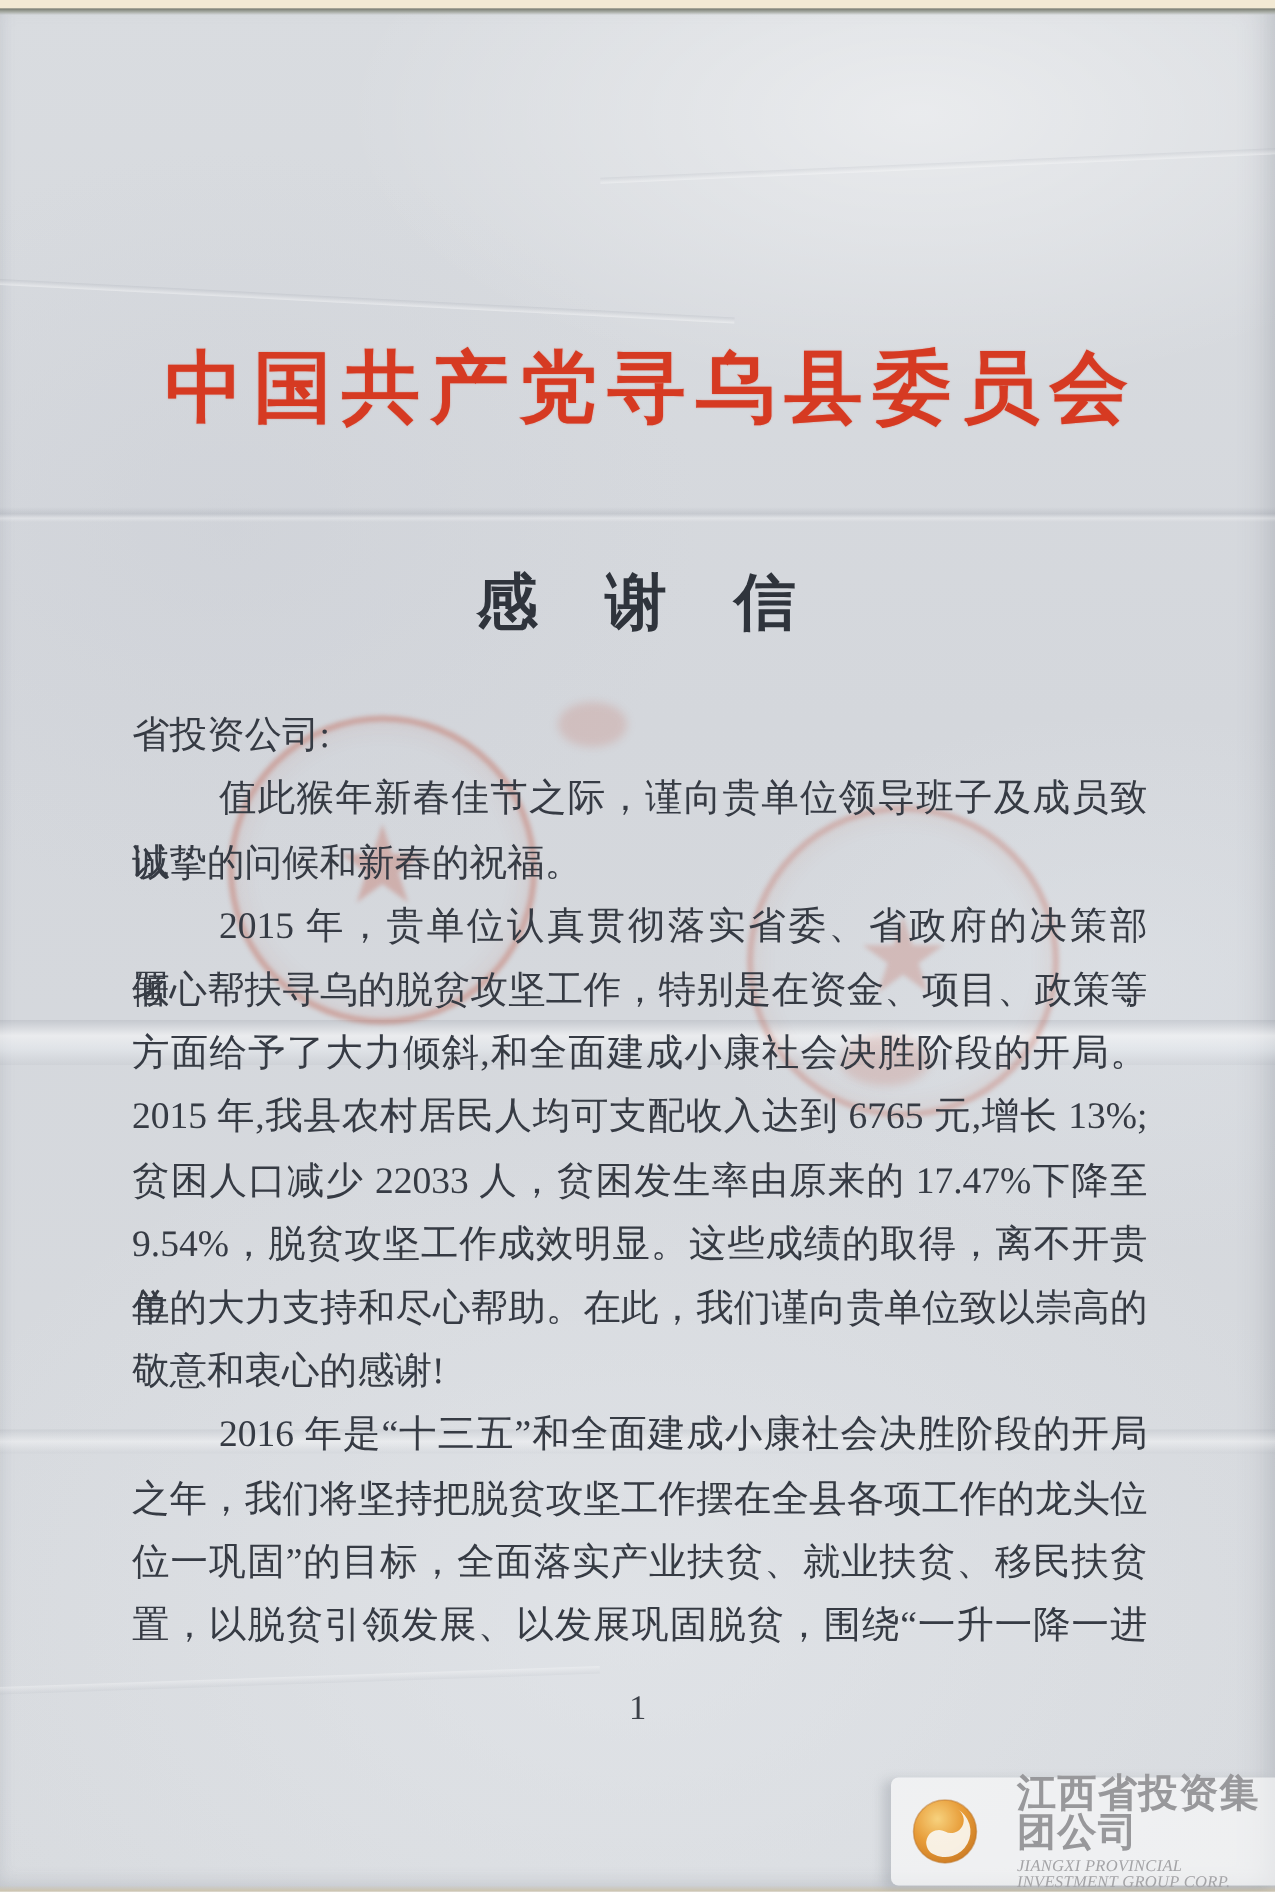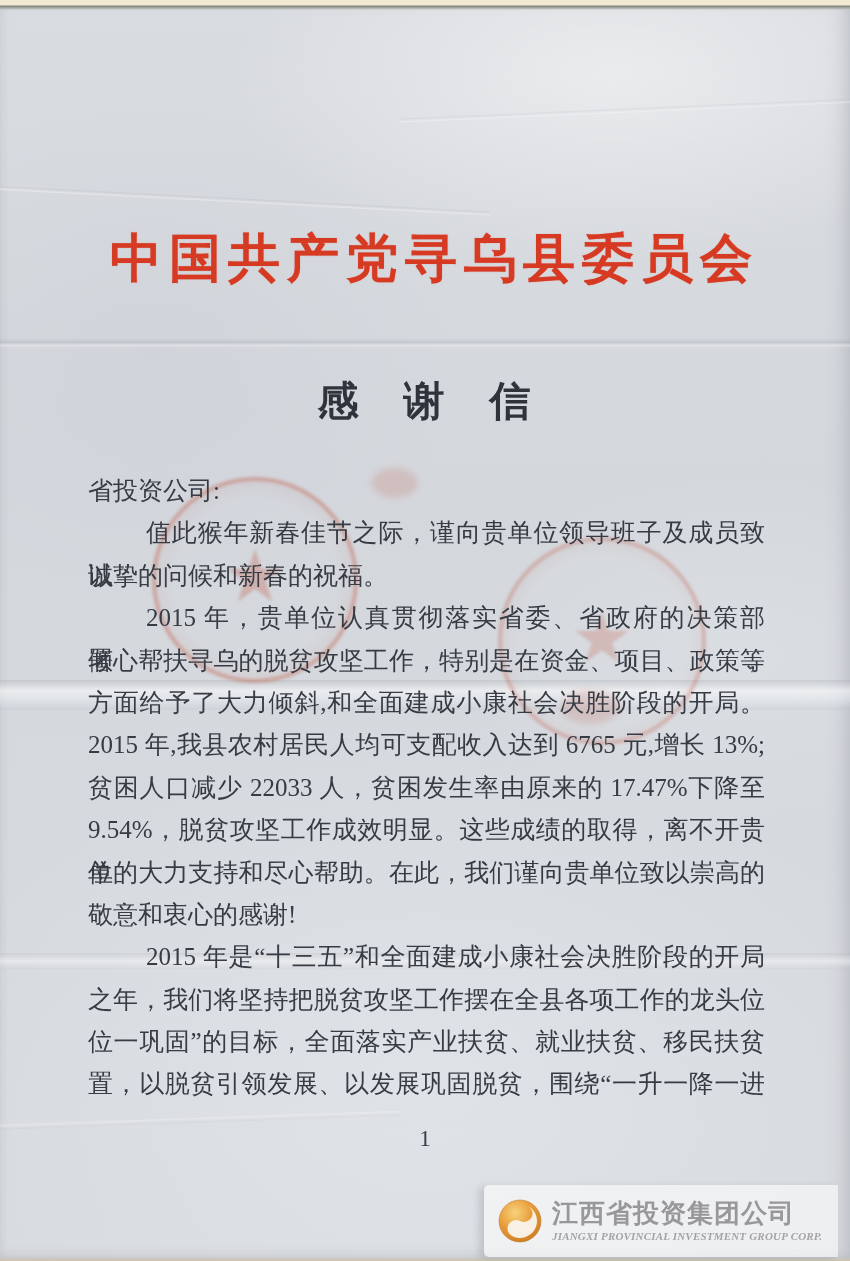--- a/index.html
+++ b/index.html
@@ -53,30 +53,30 @@
     box-shadow:inset 0 0 16px rgba(192,84,62,0.10);}
   .seal.s2 .star{font-size:70px;color:rgba(192,84,62,0.24);}
   .smudge{position:absolute;border-radius:50%;background:rgba(192,84,62,0.18);filter:blur(3px);pointer-events:none;}
   .smudge.m1{left:372px;top:468px;width:46px;height:30px;}
   .smudge.m2{left:560px;top:690px;width:60px;height:34px;}
 
   .page-number{position:absolute;top:1126px;left:0;right:0;text-align:center;
     font-size:23px;color:#3c4149;}
 
   .watermark{
-    position:absolute;right:12px;top:1185px;width:354px;height:72px;
+    position:absolute;right:0;top:1185px;width:256px;height:72px;
     background:rgba(252,252,252,0.62);border-radius:5px 0 0 5px;
     box-shadow:-5px 2px 7px rgba(120,124,136,0.28);
-    display:flex;align-items:center;gap:8px;padding-left:12px;box-sizing:border-box;
+    display:flex;align-items:center;gap:24px;padding-left:12px;box-sizing:border-box;
   }
   .wm-text{display:flex;flex-direction:column;line-height:1;}
   .wm-cn{font-size:26px;font-weight:700;color:#98989b;letter-spacing:1px;
     font-family:"Liberation Sans","DejaVu Sans",sans-serif;}
   .wm-en{font-size:11px;font-style:italic;color:#a4a4a7;margin-top:5px;letter-spacing:0.2px;
-    font-family:"Liberation Serif","DejaVu Serif",serif;font-weight:700;}
+    font-family:"Liberation Serif","DejaVu Serif",serif;font-weight:400;}
   .wm-logo{width:48px;height:48px;flex:0 0 auto;opacity:0.9;}
 </style>
 </head>
 <body>
 
 <div class="page">
 
   <div class="scan-top"></div>
   <div class="scan-bottom"></div>
 
@@ -105,21 +105,21 @@
       <div class="line indent justify">值此猴年新春佳节之际，谨向贵单位领导班子及成员致以</div>
       <div class="line">诚挚的问候和新春的祝福。</div>
       <div class="line indent justify">2015 年，贵单位认真贯彻落实省委、省政府的决策部署，</div>
       <div class="line justify">倾心帮扶寻乌的脱贫攻坚工作，特别是在资金、项目、政策等</div>
       <div class="line justify">方面给予了大力倾斜,和全面建成小康社会决胜阶段的开局。</div>
       <div class="line justify">2015 年,我县农村居民人均可支配收入达到 6765 元,增长 13%;</div>
       <div class="line justify">贫困人口减少 22033 人，贫困发生率由原来的 17.47%下降至</div>
       <div class="line justify">9.54%，脱贫攻坚工作成效明显。这些成绩的取得，离不开贵单</div>
       <div class="line justify">位的大力支持和尽心帮助。在此，我们谨向贵单位致以崇高的</div>
       <div class="line">敬意和衷心的感谢!</div>
-      <div class="line indent justify">2015 年是“十三五”和全面建成小康社会决胜阶段的开局</div>
+      <div class="line indent justify">2016 年是“十三五”和全面建成小康社会决胜阶段的开局</div>
       <div class="line justify">之年，我们将坚持把脱贫攻坚工作摆在全县各项工作的龙头位</div>
       <div class="line justify">位一巩固”的目标，全面落实产业扶贫、就业扶贫、移民扶贫</div>
       <div class="line justify">置，以脱贫引领发展、以发展巩固脱贫，围绕“一升一降一进</div>
     </div>
 
   <div class="page-number">1</div>
 
   <div class="watermark">
     <svg class="wm-logo" viewBox="0 0 48 48">
       <defs>

